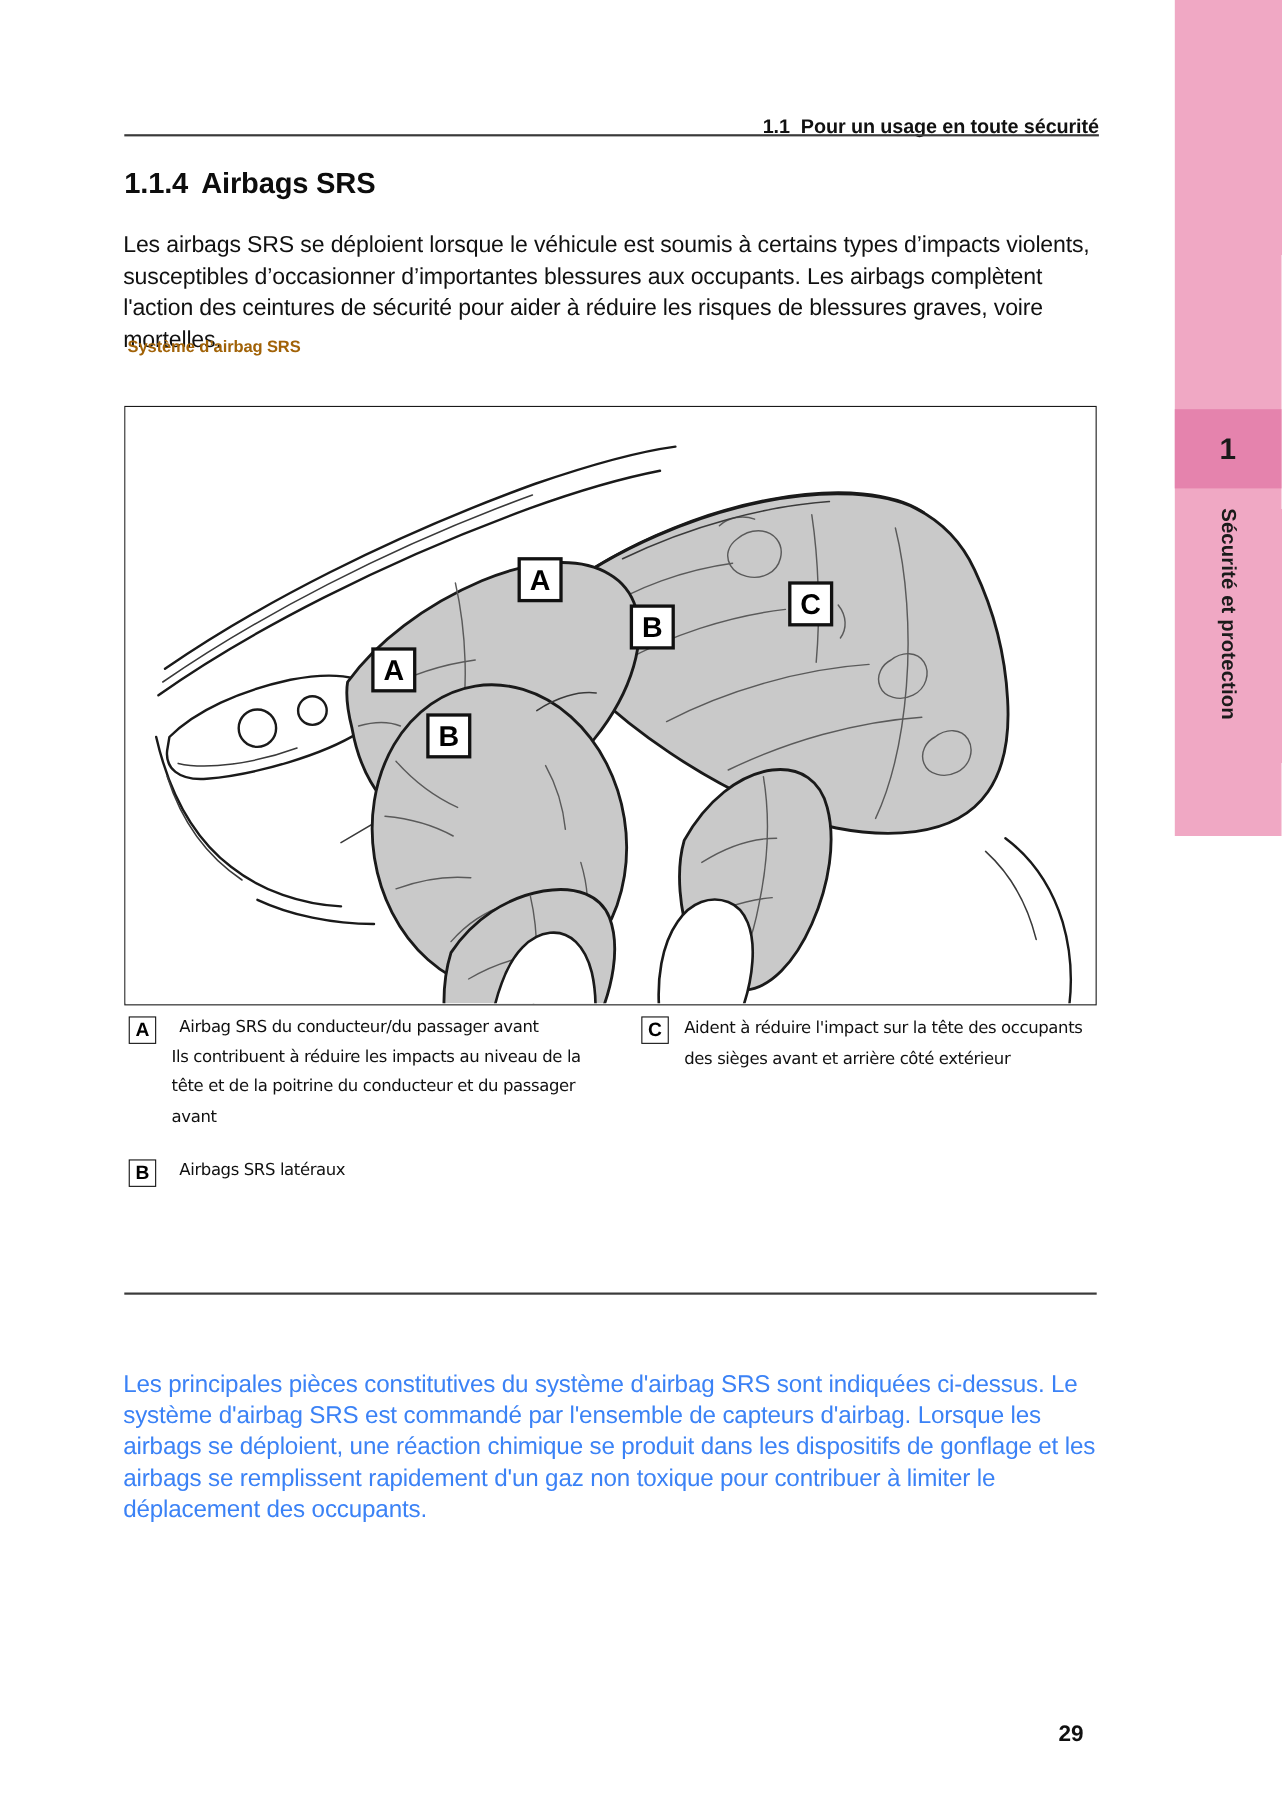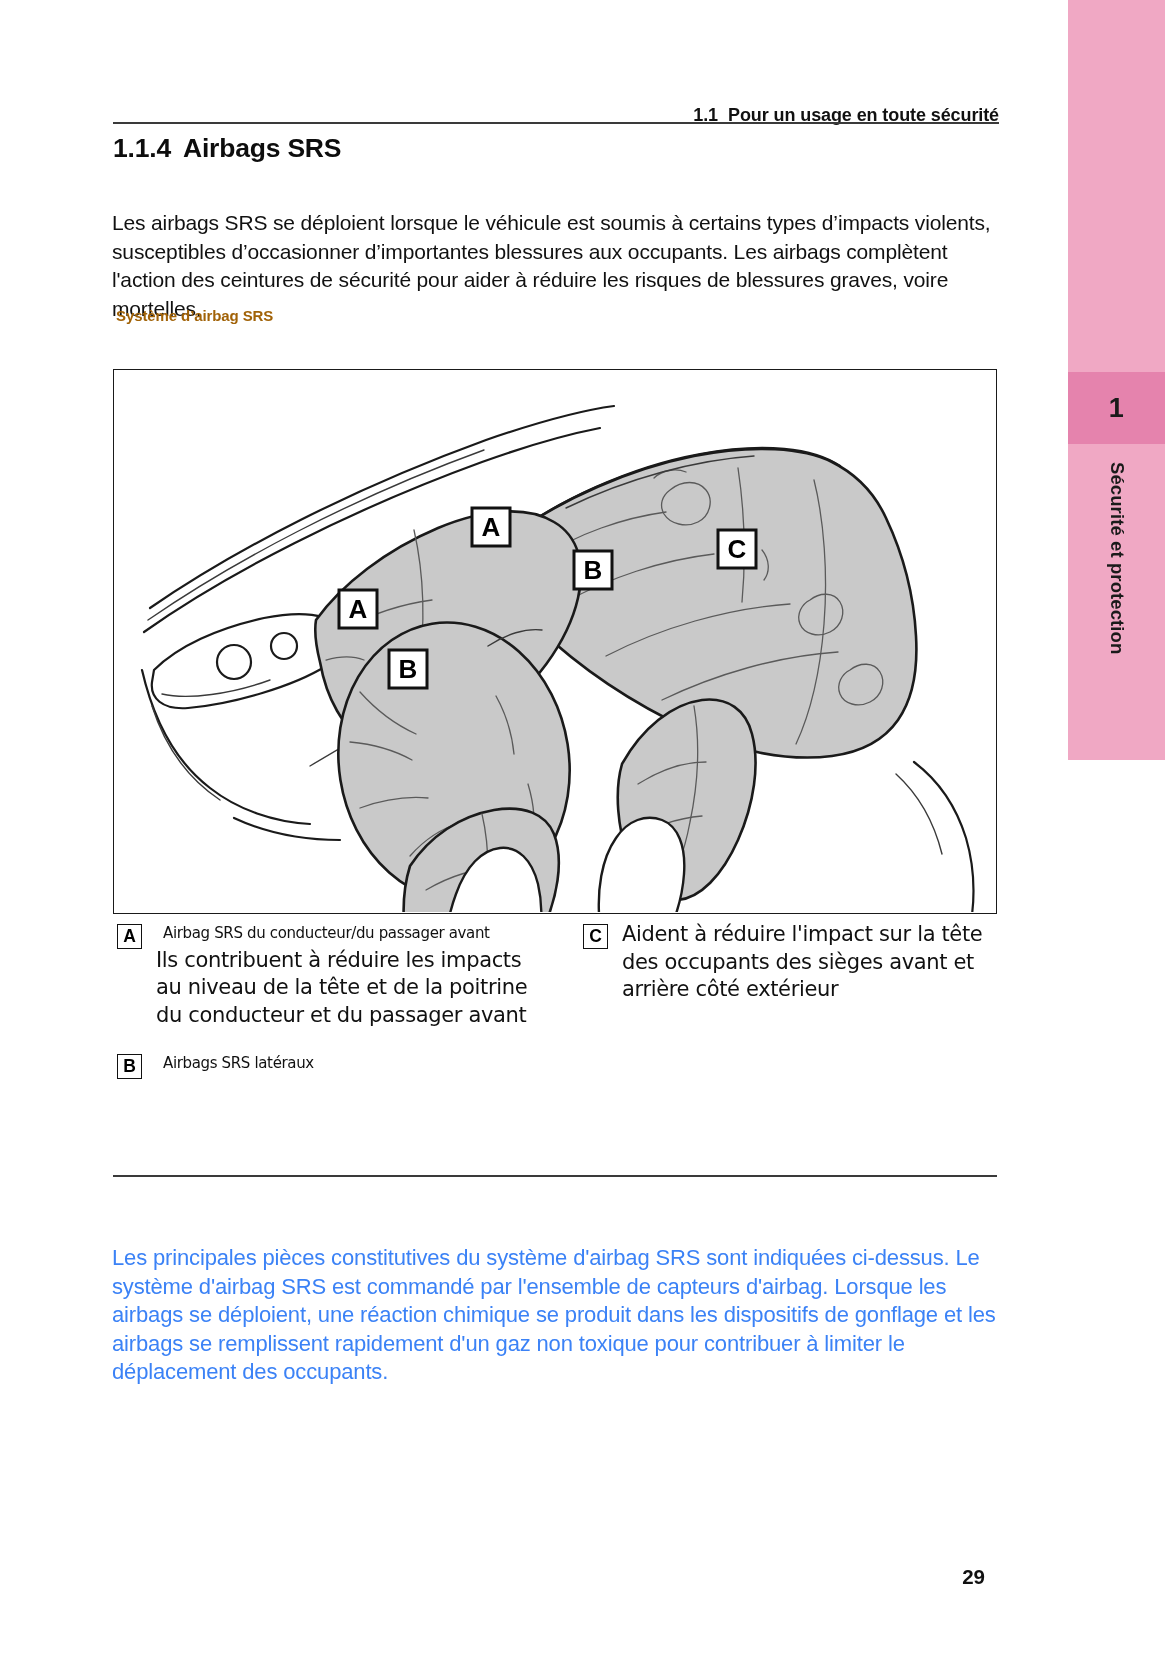--- a/index.html
+++ b/index.html
@@ -88,21 +88,21 @@
     left: 113px;
     top: 122px;
     width: 886px;
     height: 2px;
     background: #3a3a3a;
   }
 
   .section-title {
     position: absolute;
     left: 113px;
-    top: 133px;
+    top: 151px;
     font-size: 26.5px;
     font-weight: bold;
     letter-spacing: -0.2px;
     color: #0d0d0d;
   }
   .section-title .st-num { margin-right: 12px; }
 
   .intro-para {
     position: absolute;
     left: 112px;
@@ -179,21 +179,21 @@
   .legend-title {
     font-family: "DejaVu Sans", sans-serif;
     font-size: 15px;
     line-height: 25.5px;
     letter-spacing: -0.35px;
     color: #111;
     padding-left: 4px;
   }
   .legend-desc {
     font-family: "DejaVu Sans", sans-serif;
-    font-size: 21px;
+    font-size: 15px;
     line-height: 27.5px;
     letter-spacing: -0.35px;
     color: #111;
     margin-left: -3px;
   }
 
   .legend-rule {
     position: absolute;
     left: 113px;
     top: 1175px;

